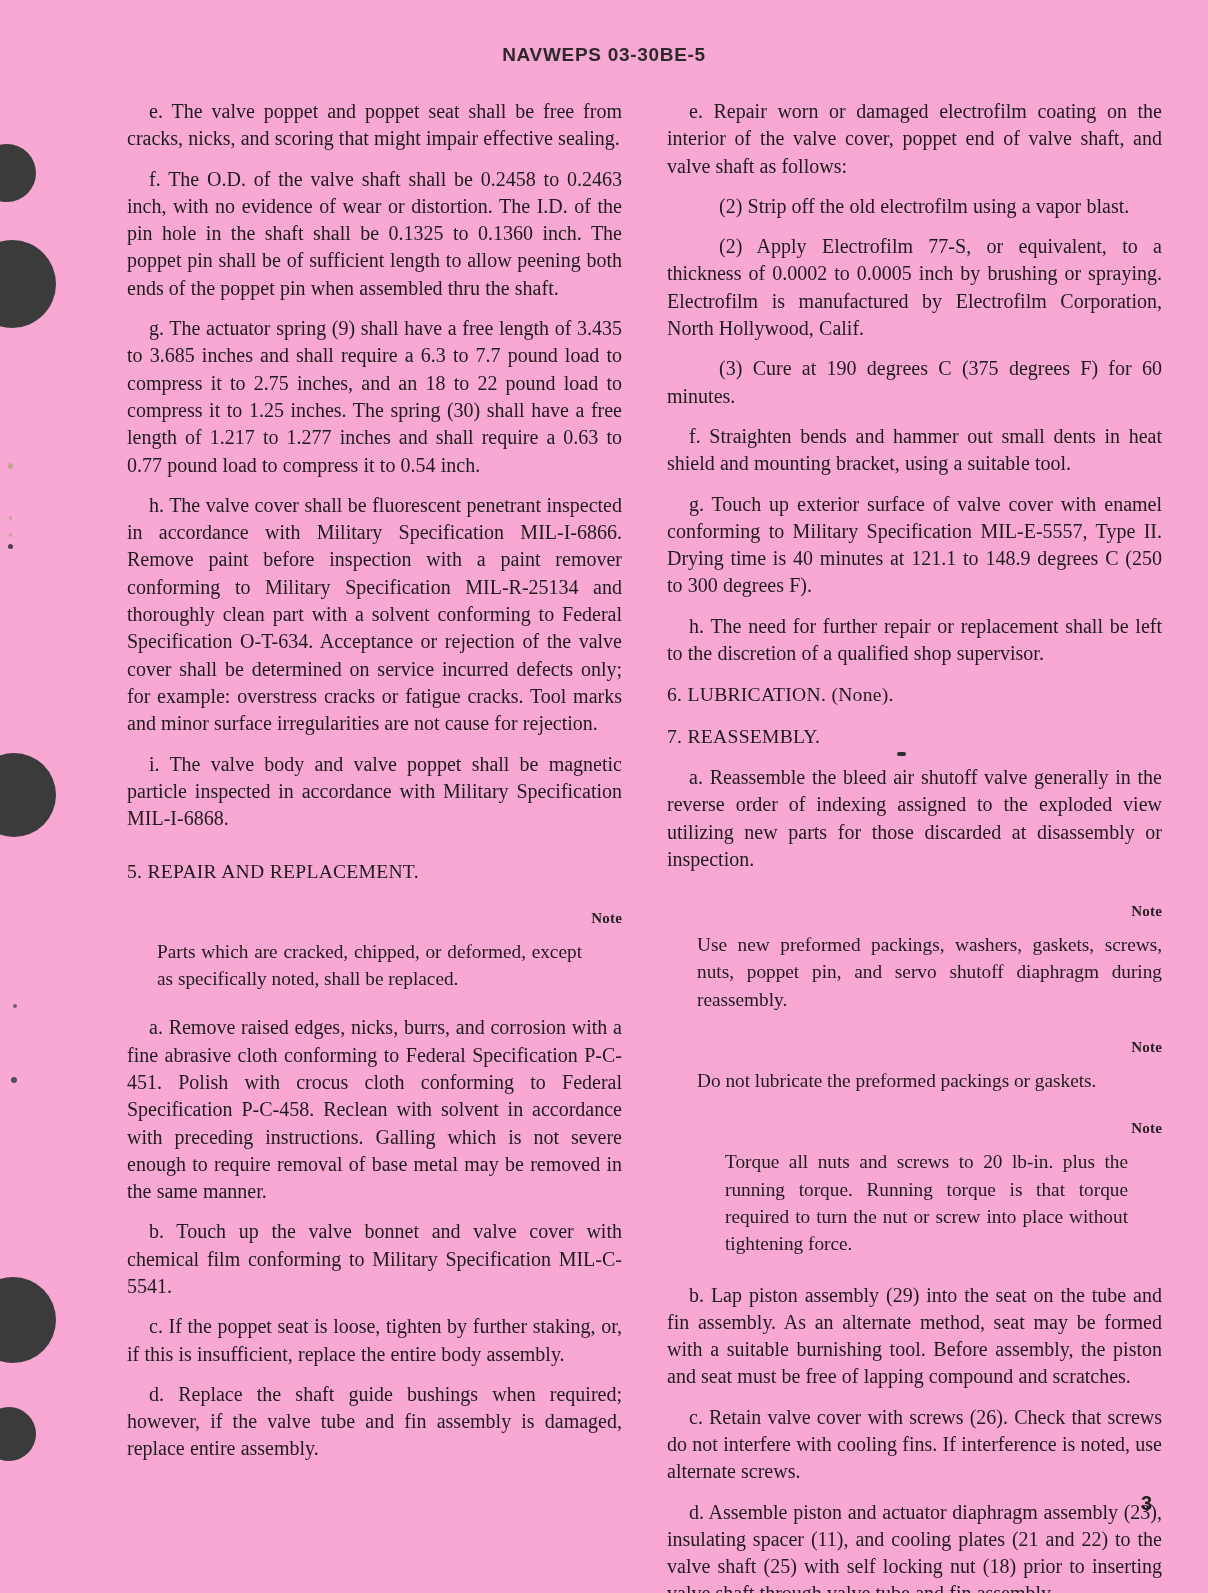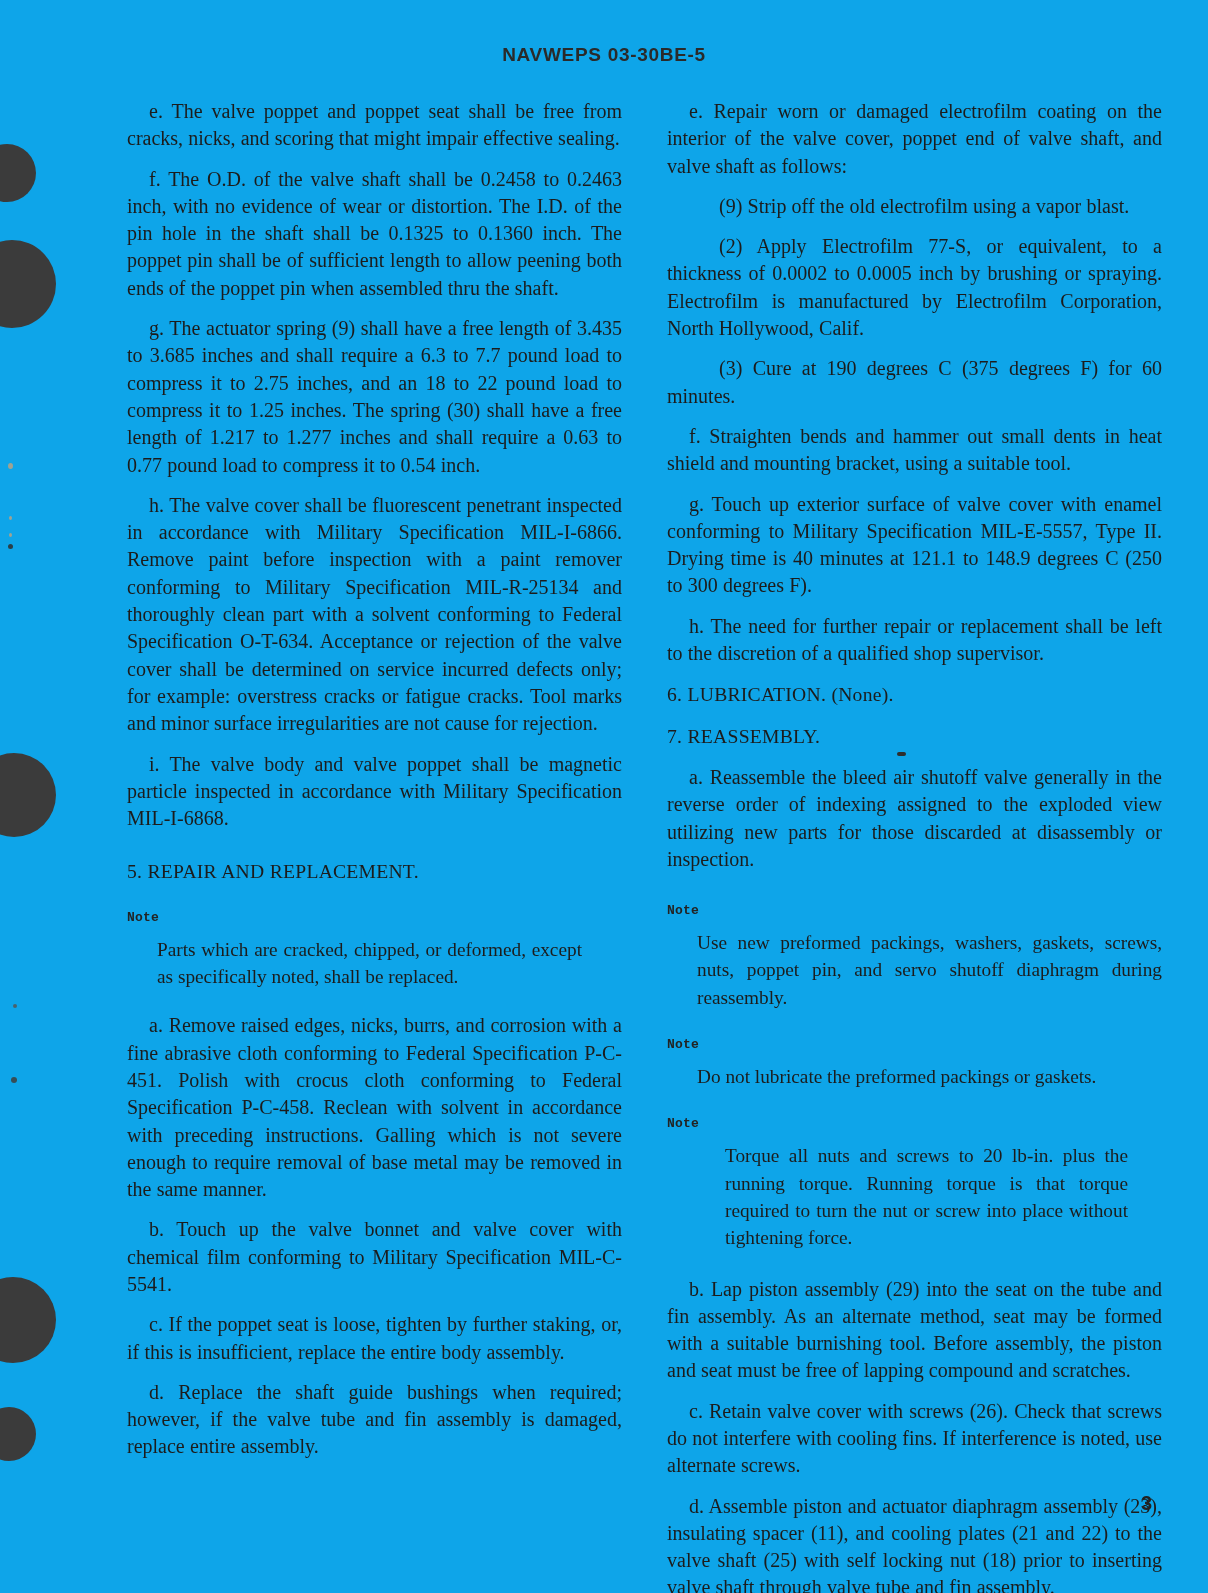--- a/index.html
+++ b/index.html
@@ -13,21 +13,21 @@
     position: relative;
     font-family: "Liberation Serif", "DejaVu Serif", serif;
     color: #1b1b1b;
     overflow: hidden;
   }
 
   
   .page {
     position: absolute;
     inset: 0;
-    background: #0ea5e9;
+    background: #f9a8d4;
     padding-left: 40px;
   }
 
   .header {
     position: absolute;
     top: 44px;
     left: 0;
     right: 0;
     text-align: center;
     font-family: "Liberation Sans", "DejaVu Sans", sans-serif;
@@ -79,24 +79,24 @@
     font-size: 19.6px;
     letter-spacing: 0.25px;
   }
   p.section-tight {
     margin-top: 14px;
     margin-bottom: 14px;
   }
 
   
   .note-head {
-    text-align: left;
-    font-family: Liberation Mono, monospace;
+    text-align: right;
+    font-family: Liberation Serif, serif;
     font-weight: bold;
-    font-size: 13px;
+    font-size: 15px;
     margin: 22px 0 11px 0;
     letter-spacing: 0.2px;
     color: #232323;
   }
   .note-body {
     margin: 8px 0 16px 0;
     padding: 0 30px 0 40px;
     font-size: 19.3px;
     line-height: 27.3px;
     text-align: justify;
@@ -184,21 +184,21 @@
       <p class="ind" style="margin-top:22px;">a. Remove raised edges, nicks, burrs, and corrosion with a fine abrasive cloth conforming to Federal Specification P-C-451. Polish with crocus cloth conforming to Federal Specification P-C-458. Reclean with solvent in accordance with preceding instructions. Galling which is not severe enough to require removal of base metal may be removed in the same manner.</p>
       <p class="ind">b. Touch up the valve bonnet and valve cover with chemical film conforming to Military Specification MIL-C-5541.</p>
       <p class="ind">c. If the poppet seat is loose, tighten by further staking, or, if this is insufficient, replace the entire body assembly.</p>
       <p class="ind">d. Replace the shaft guide bushings when required; however, if the valve tube and fin assembly is damaged, replace entire assembly.</p>
 
     </div>
 
     <div class="col">
 
       <p class="ind">e. Repair worn or damaged electrofilm coating on the interior of the valve cover, poppet end of valve shaft, and valve shaft as follows:</p>
-      <p class="sub last">(9) Strip off the old electrofilm using a vapor blast.</p>
+      <p class="sub last">(2) Strip off the old electrofilm using a vapor blast.</p>
       <p class="sub">(2) Apply Electrofilm 77-S, or equivalent, to a thickness of 0.0002 to 0.0005 inch by brushing or spraying. Electrofilm is manufactured by Electrofilm Corporation, North Hollywood, Calif.</p>
       <p class="sub">(3) Cure at 190 degrees C (375 degrees F) for 60 minutes.</p>
       <p class="ind">f. Straighten bends and hammer out small dents in heat shield and mounting bracket, using a suitable tool.</p>
       <p class="ind">g. Touch up exterior surface of valve cover with enamel conforming to Military Specification MIL-E-5557, Type II. Drying time is 40 minutes at 121.1 to 148.9 degrees C (250 to 300 degrees F).</p>
       <p class="ind">h. The need for further repair or replacement shall be left to the discretion of a qualified shop supervisor.</p>
 
       <p class="section section-tight">6. LUBRICATION. (None).</p>
       <p class="section section-tight">7. REASSEMBLY.</p>
 
       <div style="position:relative; height:0;">

